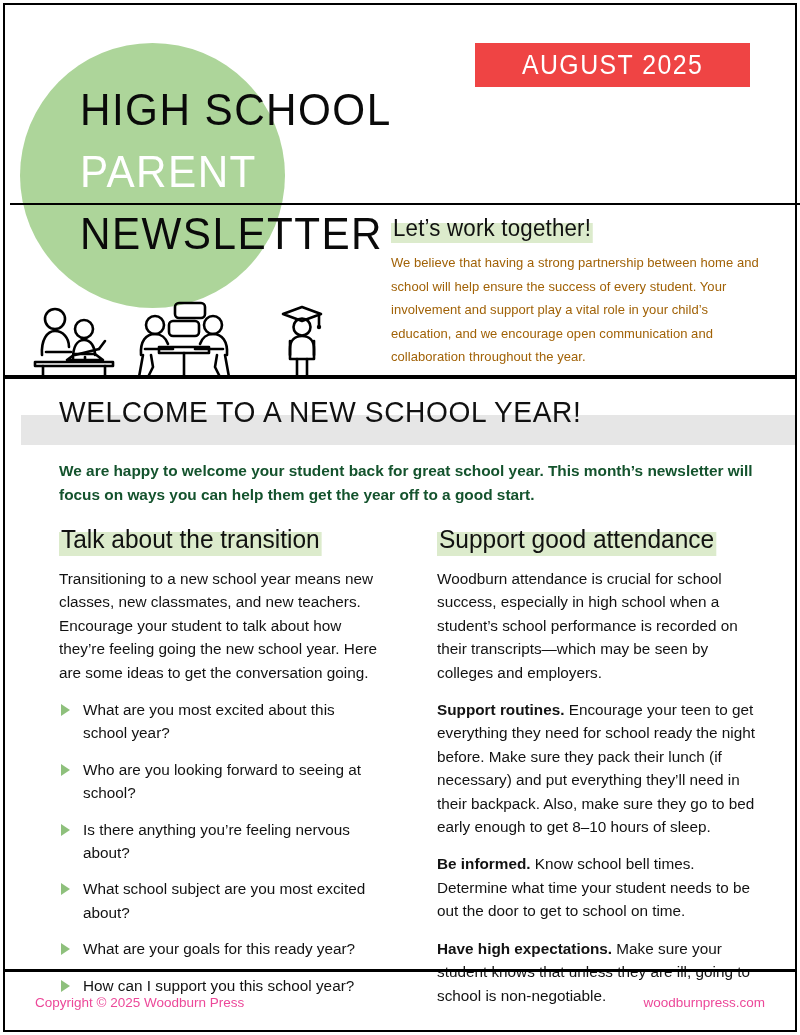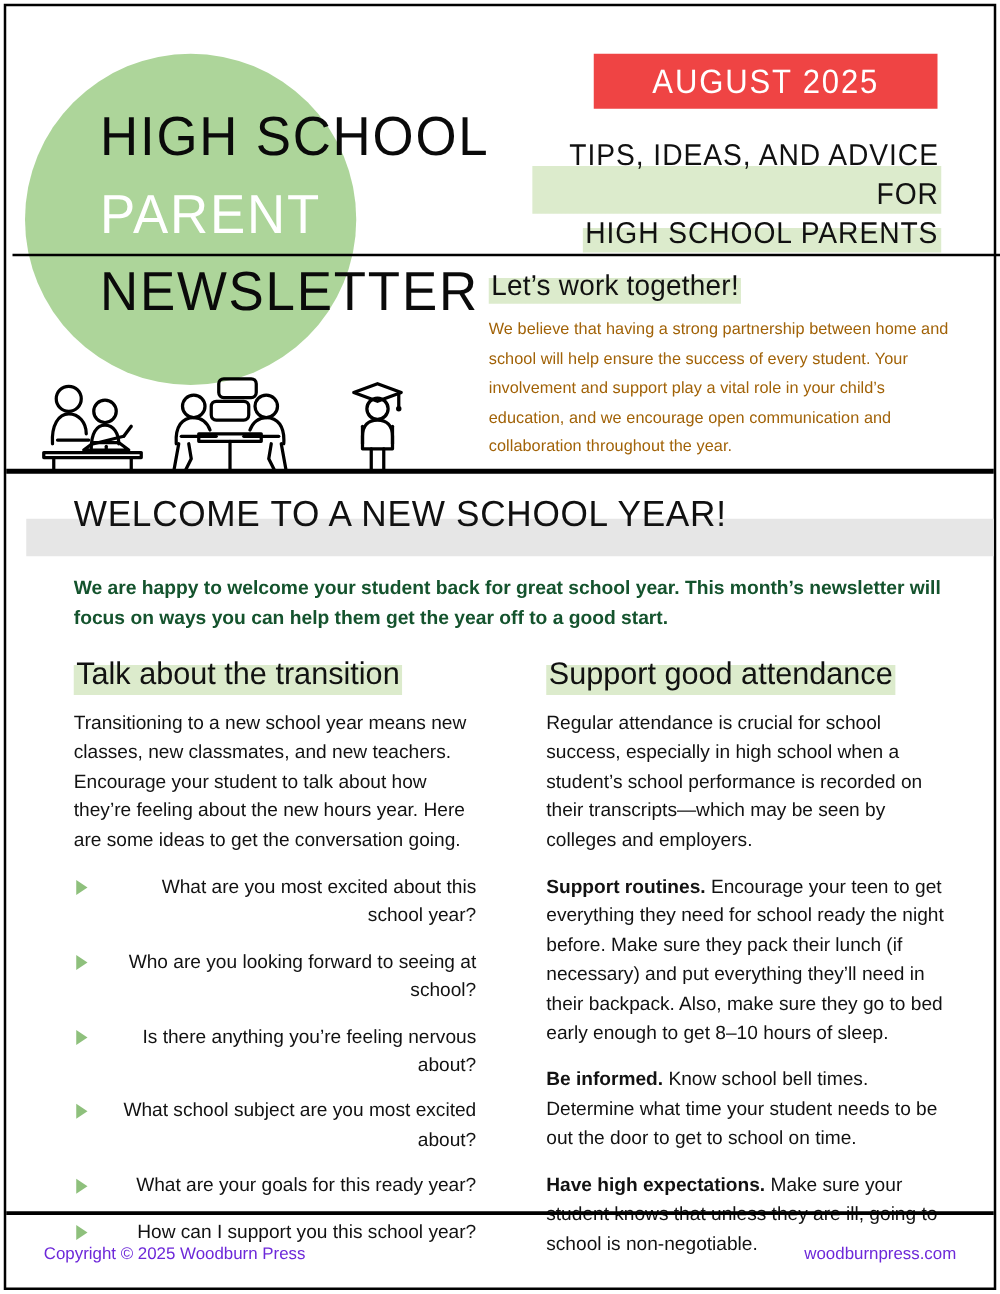--- a/index.html
+++ b/index.html
@@ -245,21 +245,20 @@
 
   .bullets { list-style: none; margin-top: 2px; }
   .bullets li {
     position: relative;
     padding-left: 24px;
     margin-bottom: 13px;
     font-family: "Liberation Sans Narrow", "Liberation Sans", sans-serif;
     font-size: 15.3px;
     line-height: 23.4px;
     color: #121212;
-    text-align: right;
   }
   .bullets li .tri {
     position: absolute;
     left: 2px;
     top: 6px;
     width: 0; height: 0;
     border-left: 9px solid #8EC07C;
     border-top: 6px solid transparent;
     border-bottom: 6px solid transparent;
   }
@@ -280,21 +279,21 @@
     width: 790px;
     height: 55px;
     display: flex;
     align-items: center;
     justify-content: space-between;
     padding: 0 30px;
   }
   .footer span {
     font-family: "Liberation Sans Narrow", "Liberation Sans", sans-serif;
     font-size: 13.5px;
-    color: #6d28d9;
+    color: #ec4899;
   }
 </style>
 </head>
 <body>
 
 <div class="page">
 
   <div class="frame"></div>
 
   <div class="header">
@@ -306,24 +305,20 @@
       <div class="mast-line light">PARENT</div>
       <div class="mast-line dark">NEWSLETTER</div>
     </div>
 
     <div class="header-rule"></div>
 
     <div class="month-banner">
       <span>AUGUST 2025</span>
     </div>
 
-    <div class="tagline">
-      <div><span class="tagline-line">TIPS, IDEAS, AND ADVICE FOR</span></div>
-      <div><span class="tagline-line">HIGH SCHOOL PARENTS</span></div>
-    </div>
 
     <div class="intro-block">
       <div class="intro-heading">Let’s work together!</div>
       <div class="intro-body">We believe that having a strong partnership between home and school will help ensure the success of every student. Your involvement and support play a vital role in your child’s education, and we encourage open communication and collaboration throughout the year.</div>
     </div>
 
     <div class="icon-row">
       <svg width="320" height="82" viewBox="0 0 320 82" fill="none" stroke="#000" stroke-width="2.6" stroke-linecap="round" stroke-linejoin="round">
 
         <g>
@@ -379,34 +374,34 @@
 
     <div class="section-band"></div>
     <div class="section-title">WELCOME TO A NEW SCHOOL YEAR!</div>
 
     <div class="lede">We are happy to welcome your student back for great school year. This month’s newsletter will focus on ways you can help them get the year off to a good start.</div>
 
     <div class="columns">
 
       <div class="col">
         <div class="col-heading">Talk about the transition</div>
-        <p>Transitioning to a new school year means new classes, new classmates, and new teachers. Encourage your student to talk about how they’re feeling about the new hours year. Here are some ideas to get the conversation going.</p>
+        <p>Transitioning to a new school year means new classes, new classmates, and new teachers. Encourage your student to talk about how they’re feeling going the new school year. Here are some ideas to get the conversation going.</p>
         <ul class="bullets">
           <li><span class="tri"></span><span>What are you most excited about this school year?</span></li>
           <li><span class="tri"></span><span>Who are you looking forward to seeing at school?</span></li>
           <li><span class="tri"></span><span>Is there anything you’re feeling nervous about?</span></li>
           <li><span class="tri"></span><span>What school subject are you most excited about?</span></li>
           <li><span class="tri"></span><span>What are your goals for this ready year?</span></li>
           <li><span class="tri"></span><span>How can I support you this school year?</span></li>
         </ul>
       </div>
 
       <div class="col">
         <div class="col-heading">Support good attendance</div>
-        <p>Regular attendance is crucial for school success, especially in high school when a student’s school performance is recorded on their transcripts—which may be seen by colleges and employers.</p>
+        <p>Woodburn attendance is crucial for school success, especially in high school when a student’s school performance is recorded on their transcripts—which may be seen by colleges and employers.</p>
         <p><b>Support routines.</b><span> Encourage your teen to get everything they need for school ready the night before. Make sure they pack their lunch (if necessary) and put everything they’ll need in their backpack. Also, make sure they go to bed early enough to get 8–10 hours of sleep.</span></p>
         <p><b>Be informed.</b><span> Know school bell times. Determine what time your student needs to be out the door to get to school on time.</span></p>
         <p><b>Have high expectations.</b><span> Make sure your student knows that unless they are ill, going to school is non-negotiable.</span></p>
       </div>
 
     </div>
   </div>
 
   <div class="footer-rule"></div>
   <div class="footer">

